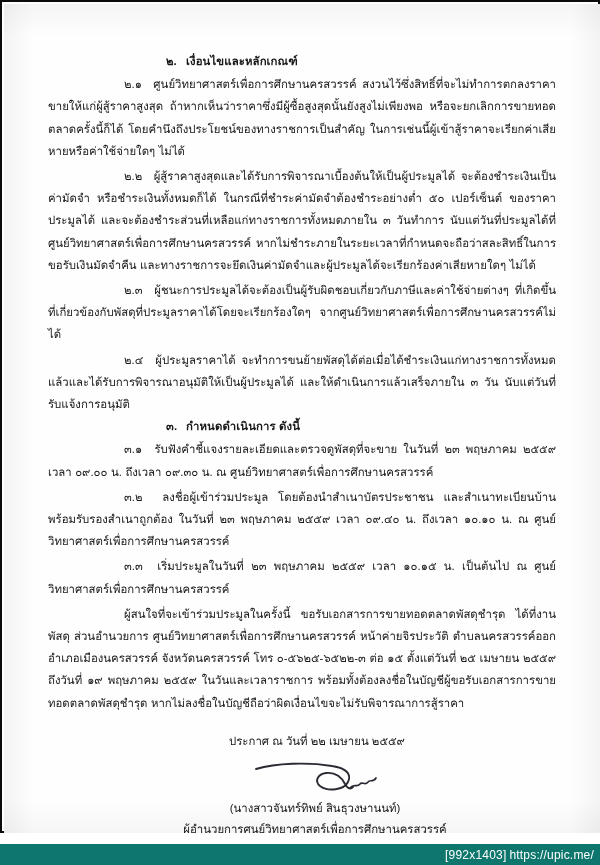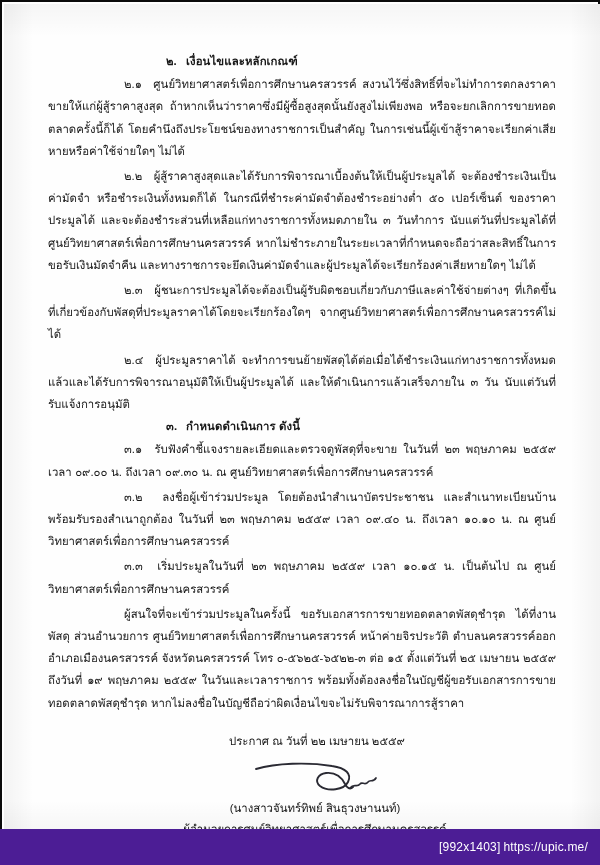--- a/index.html
+++ b/index.html
@@ -112,26 +112,26 @@
   .sign-title {
     margin: 0;
     line-height: 21px;
   }
 
   .footer-bar {
     position: absolute;
     left: 0;
     bottom: 0;
     width: 600px;
-    height: 36px;
-    background: #4c1d95;
+    height: 21px;
+    background: #0f766e;
     display: flex;
     align-items: center;
     justify-content: flex-end;
-    padding-right: 12px;
+    padding-right: 6px;
     box-sizing: border-box;
   }
 
   .footer-text {
     color: #ffffff;
     font-size: 12px;
     font-family: "Liberation Sans", "DejaVu Sans", sans-serif;
     letter-spacing: 0.2px;
     white-space: nowrap;
   }

